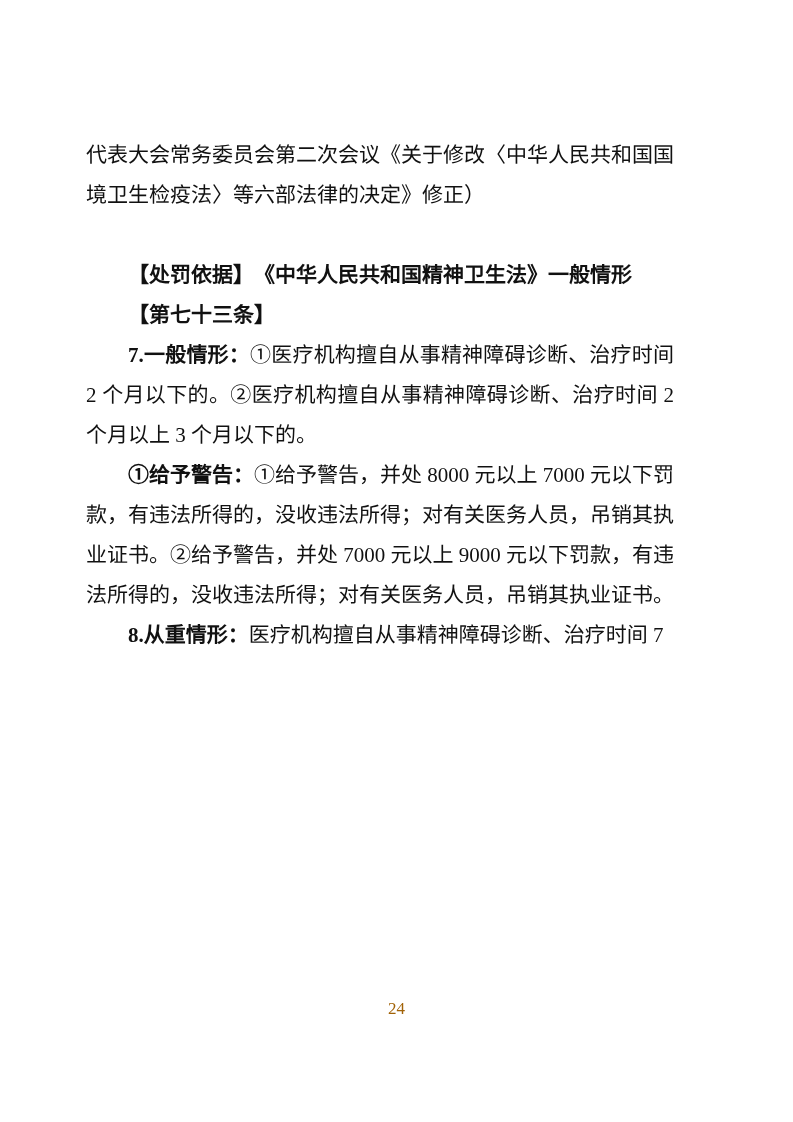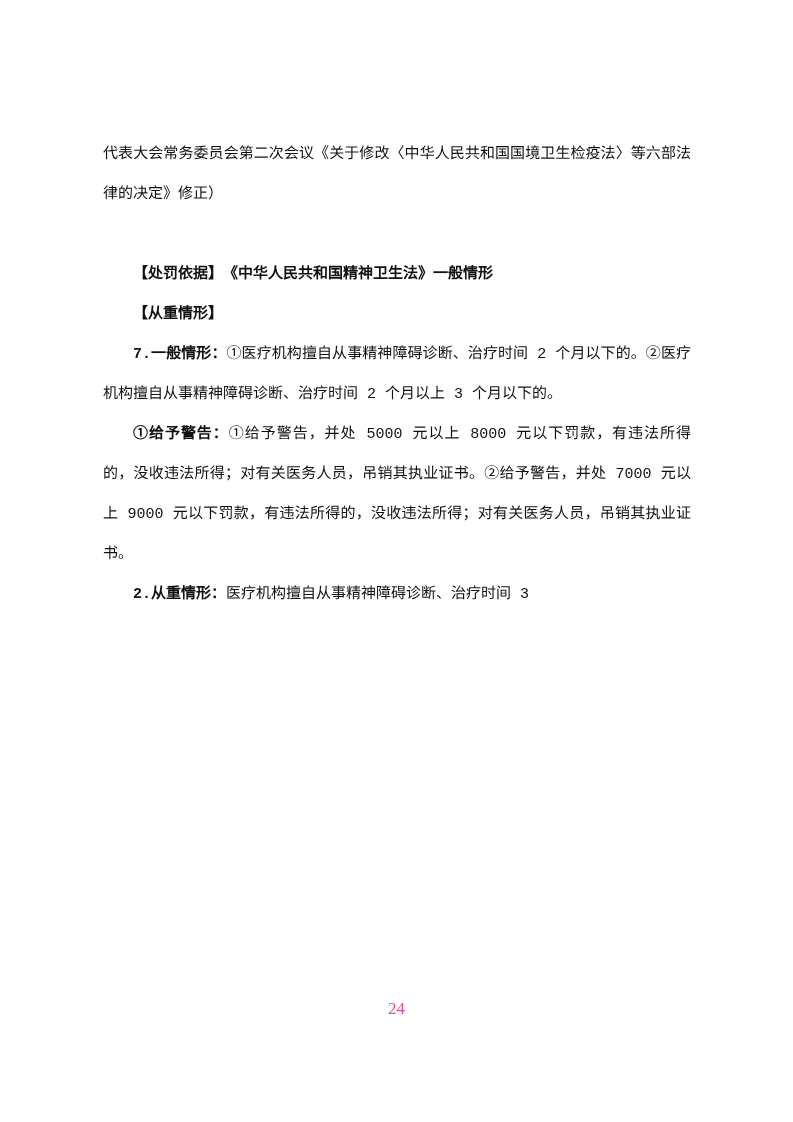--- a/index.html
+++ b/index.html
@@ -11,28 +11,27 @@
     position: relative;
     width: 793px;
     height: 1122px;
     background: #ffffff;
     overflow: hidden;
     font-family: "Liberation Serif", "DejaVu Serif", serif;
     color: #111111;
   }
   .doc {
     position: absolute;
-    left: 103px;
+    left: 86px;
     top: 135px;
     width: 588px;
-    font-size: 15px;
+    font-size: 21px;
     line-height: 40px;
     text-align: justify;
     text-justify: inter-ideograph;
-    font-family: Liberation Mono, monospace;
   }
   .para {
     margin: 0;
     padding: 0;
   }
   .para.indent {
     text-indent: 2em;
   }
   .seg.bold {
     font-weight: 700;
@@ -41,32 +40,32 @@
     height: 40px;
   }
   .footer {
     position: absolute;
     left: 0;
     top: 999px;
     width: 100%;
     text-align: center;
     font-size: 17px;
     line-height: 20px;
-    color: #ec4899;
+    color: #a16207;
   }
 </style>
 </head>
 <body>
 
 <div class="page">
   <div class="doc" id="doc-body">
       <p class="para"><span class="seg">代表大会常务委员会第二次会议《关于修改〈中华人民共和国国境卫生检疫法〉等六部法律的决定》修正）</span></p>
       <div class="blank-line"></div>
       <p class="para indent"><span class="seg bold">【处罚依据】　《中华人民共和国精神卫生法》一般情形</span></p>
-      <p class="para indent"><span class="seg bold">【从重情形】</span></p>
+      <p class="para indent"><span class="seg bold">【第七十三条】</span></p>
       <p class="para indent"><span class="seg bold">7.一般情形：</span><span class="seg">①医疗机构擅自从事精神障碍诊断、治疗时间 2 个月以下的。②医疗机构擅自从事精神障碍诊断、治疗时间 2 个月以上 3 个月以下的。</span></p>
-      <p class="para indent"><span class="seg bold">①给予警告：</span><span class="seg">①给予警告，并处 5000 元以上 8000 元以下罚款，有违法所得的，没收违法所得；对有关医务人员，吊销其执业证书。②给予警告，并处 7000 元以上 9000 元以下罚款，有违法所得的，没收违法所得；对有关医务人员，吊销其执业证书。</span></p>
-      <p class="para indent"><span class="seg bold">2.从重情形：</span><span class="seg">医疗机构擅自从事精神障碍诊断、治疗时间 3</span></p>
+      <p class="para indent"><span class="seg bold">①给予警告：</span><span class="seg">①给予警告，并处 8000 元以上 7000 元以下罚款，有违法所得的，没收违法所得；对有关医务人员，吊销其执业证书。②给予警告，并处 7000 元以上 9000 元以下罚款，有违法所得的，没收违法所得；对有关医务人员，吊销其执业证书。</span></p>
+      <p class="para indent"><span class="seg bold">8.从重情形：</span><span class="seg">医疗机构擅自从事精神障碍诊断、治疗时间 7</span></p>
     </div>
   <div class="footer">
     <span>24</span>
   </div>
 </div>
 
 </body></html>

